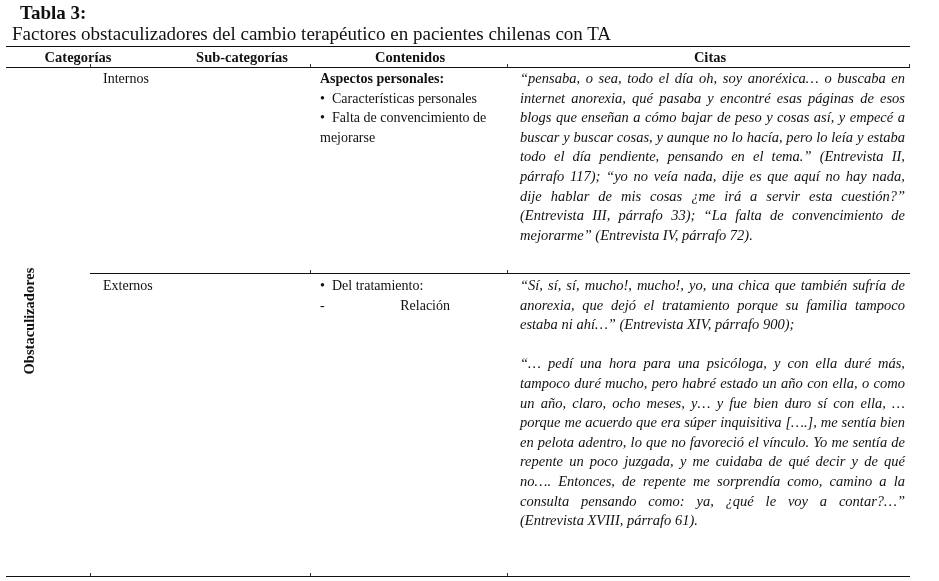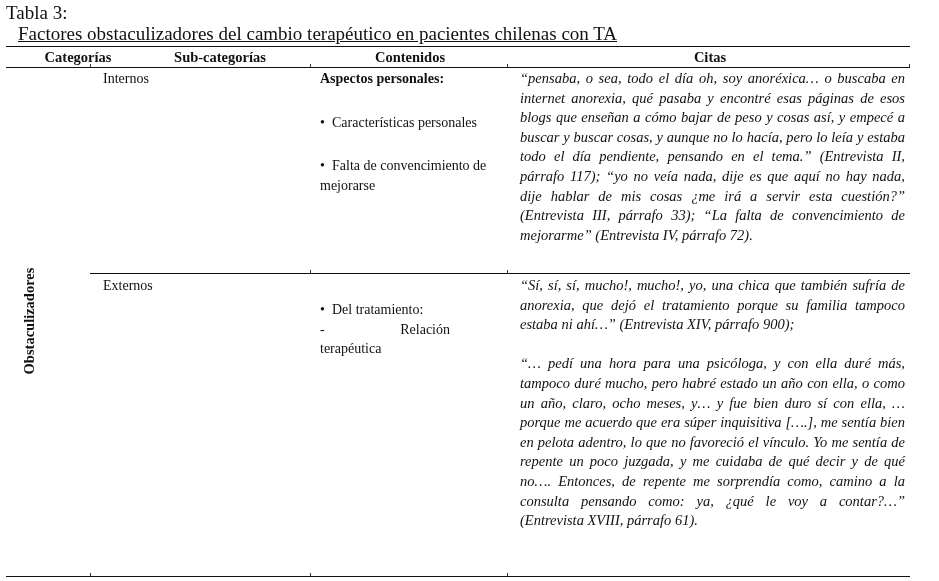--- a/index.html
+++ b/index.html
@@ -1,43 +1,43 @@
 <!DOCTYPE html>
 <html><head>
 <meta charset="utf-8">
 <style>
   html, body { margin: 0; padding: 0; background: #ffffff; }
   body {
     width: 939px; height: 581px; position: relative; overflow: hidden;
     font-family: "Liberation Serif", "DejaVu Serif", serif; color: #111;
   }
   .title {
-    position: absolute; left: 6px; top: 2px;
-    font-weight: normal; font-size: 19px; line-height: 22px;
+    position: absolute; left: 20px; top: 2px;
+    font-weight: bold; font-size: 19px; line-height: 22px;
   }
   .subtitle {
-    position: absolute; left: 18px; top: 23px;
-    font-size: 19px; line-height: 22px; text-decoration: underline;
+    position: absolute; left: 12px; top: 23px;
+    font-size: 19px; line-height: 22px;
   }
   .hline { position: absolute; height: 0; border-top: 1.5px solid #111; }
   .tick { position: absolute; width: 1px; height: 3px; background: #333; }
   .hdr {
     position: absolute; top: 48px; font-weight: bold; font-size: 14.5px;
     line-height: 18px; text-align: center;
   }
   .cell { position: absolute; font-size: 14px; line-height: 19.5px; }
   .vert {
     position: absolute; left: 14px; top: 260px; width: 30px; height: 122px;
   }
   .vert span {
     position: absolute; left: 50%; top: 50%;
     transform: translate(-50%, -50%) rotate(-90deg);
     font-weight: bold; font-size: 14.5px; white-space: nowrap;
   }
-  .bul { display: block; margin-top: 24px; }
+  .bul { display: block; }
   .bul::before { content: "\2022"; display: inline-block; width: 12px; }
   .quote {
     position: absolute; left: 520px; width: 385px;
     font-style: italic; font-size: 14.5px; line-height: 19.6px;
     text-align: justify; text-align-last: left;
   }
   .quote p { margin: 0 0 19.6px 0; }
   .dashline { display: flex; justify-content: space-between; width: 130px; }
 </style>
 </head>
@@ -55,21 +55,21 @@
 <div class="tick" style="left:310px; top:64px;"></div>
 <div class="tick" style="left:507px; top:64px;"></div>
 <div class="tick" style="left:909px; top:64px;"></div>
 <div class="tick" style="left:310px; top:270px;"></div>
 <div class="tick" style="left:507px; top:270px;"></div>
 <div class="tick" style="left:90px; top:573px;"></div>
 <div class="tick" style="left:310px; top:573px;"></div>
 <div class="tick" style="left:507px; top:573px;"></div>
 
 <div class="hdr" style="left:6px; width:144px;text-align:center;">Categorías</div>
-<div class="hdr" style="left:140px; width:160px;">Sub-categorías</div>
+<div class="hdr" style="left:162px; width:160px;">Sub-categorías</div>
 <div class="hdr" style="left:310px; width:200px;">Contenidos</div>
 <div class="hdr" style="left:510px; width:400px;">Citas</div>
 
 <div class="vert">
   <span>Obstaculizadores</span>
 </div>
 
 <div class="cell" style="left:103px; top:69px;">Internos</div>
 
 <div class="cell" style="left:320px; top:69px; width:185px;">
@@ -83,19 +83,18 @@
 </div>
 
 <div class="cell" style="left:103px; top:276px;text-align:right;">Externos</div>
 
 <div class="cell" style="left:320px; top:276px; width:185px;">
   <span class="bul">Del tratamiento:</span>
   <div class="dashline">
     <span>-</span>
     <span>Relación</span>
   </div>
-  <div>terapéutica</div>
 </div>
 
 <div class="quote" style="top:276px;">
   <p>“Sí, sí, sí, mucho!, mucho!, yo, una chica que también sufría de anorexia, que dejó el tratamiento porque su familia tampoco estaba ni ahí…” (Entrevista XIV, párrafo 900);</p>
   <p>“… pedí una hora para una psicóloga, y con ella duré más, tampoco duré mucho, pero habré estado un año con ella, o como un año, claro, ocho meses, y… y fue bien duro sí con ella, … porque me acuerdo que era súper inquisitiva [….], me sentía bien en pelota adentro, lo que no favoreció el vínculo. Yo me sentía de repente un poco juzgada, y me cuidaba de qué decir y de qué no…. Entonces, de repente me sorprendía como, camino a la consulta pensando como: ya, ¿qué le voy a contar?…” (Entrevista XVIII, párrafo 61).</p>
 </div>
 
 </body></html>

